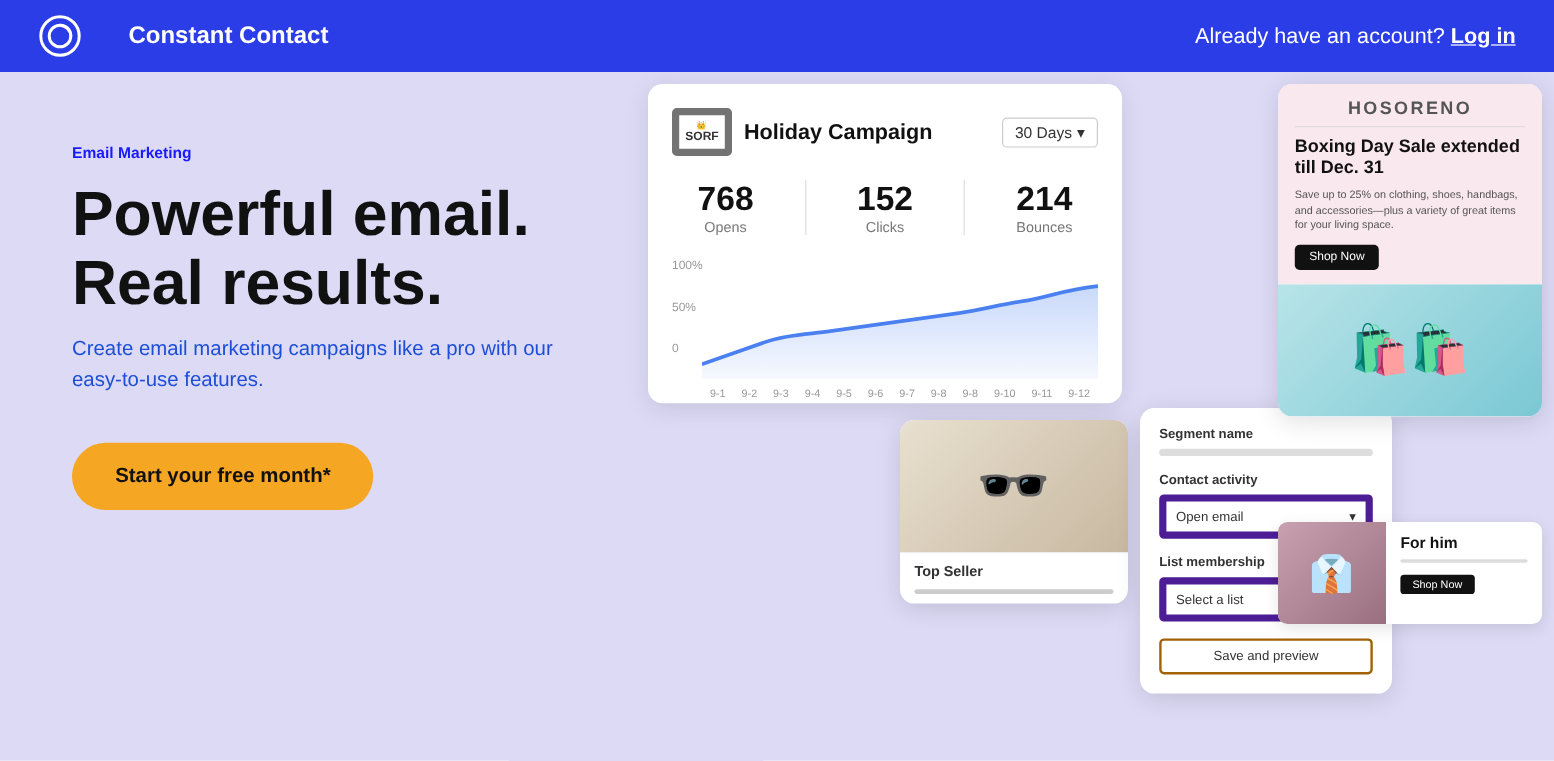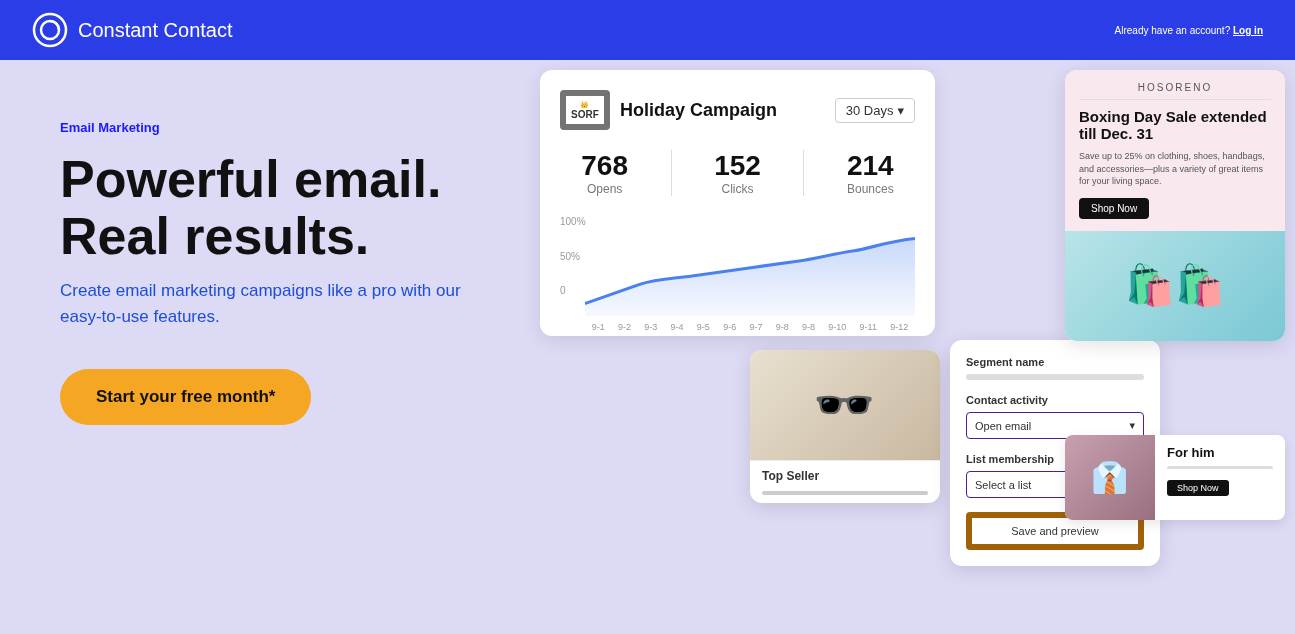--- a/index.html
+++ b/index.html
@@ -20,25 +20,26 @@
       gap: 10px;
       color: white;
     }
     .logo-icon {
       width: 36px;
       height: 36px;
     }
     .logo-text {
       color: white;
       font-size: 20px;
-      font-weight: normal;
+      font-weight: bold;
+      margin-left: 29px;
     }
     .header-right {
       color: white;
-      font-size: 10px;
+      font-size: 18px;
     }
     .header-right a {
       color: white;
       font-weight: bold;
     }
 
     
     .main {
       background-color: #dcdaf5;
       height: 574px;
@@ -250,34 +251,34 @@
     }
     .filter-input {
       width: 100%;
       height: 6px;
       background: #ddd;
       border-radius: 3px;
       margin-bottom: 14px;
     }
     .filter-select {
       width: 100%;
-      border: 1px solid #4c1d95;
+      border: 6px solid #4c1d95;
       border-radius: 4px;
       padding: 6px 8px;
       font-size: 11px;
       color: #333;
       background: white;
       margin-bottom: 14px;
       display: flex;
       align-items: center;
       justify-content: space-between;
     }
     .filter-save-btn {
       width: 100%;
-      border: 6px solid #a16207;
+      border: 2px solid #a16207;
       background: white;
       border-radius: 4px;
       padding: 7px;
       font-size: 11px;
       color: #333;
       cursor: pointer;
       text-align: center;
       margin-top: 4px;
     }
 
@@ -290,27 +291,27 @@
       background: white;
       border-radius: 12px;
       box-shadow: 0 4px 20px rgba(0,0,0,0.12);
       overflow: hidden;
     }
     .boxing-header-section {
       padding: 12px 14px;
       background: #f9e8ee;
     }
     .boxing-logo {
-      font-size: 10px;
+      font-size: 15px;
       color: #555;
       text-align: center;
       border-bottom: 1px solid #ddd;
       padding-bottom: 6px;
       margin-bottom: 8px;
-      font-weight: normal;
+      font-weight: bold;
       letter-spacing: 2px;
     }
     .boxing-title {
       font-size: 15px;
       font-weight: bold;
       color: #111;
       margin-bottom: 8px;
     }
     .boxing-desc {
       font-size: 9px;

